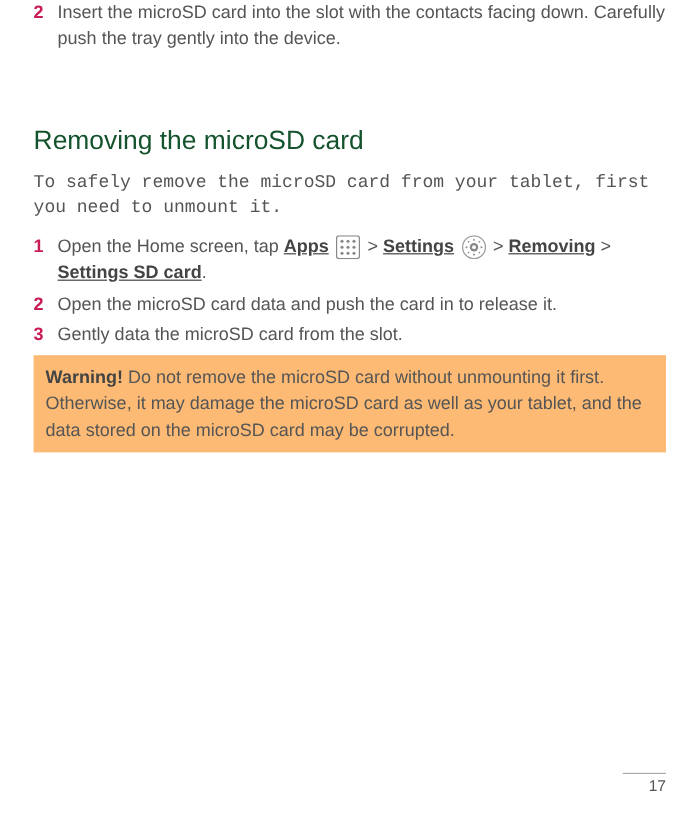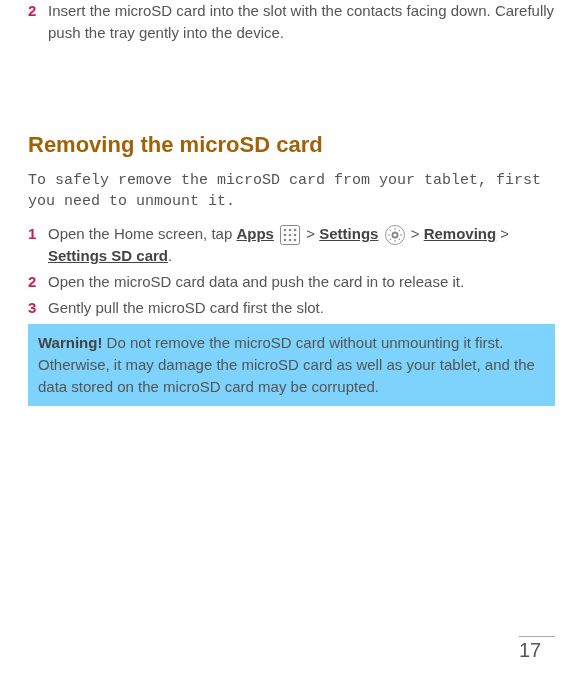--- a/index.html
+++ b/index.html
@@ -25,24 +25,24 @@
     }
     .step-num {
       color: #c91d5a;
       font-weight: bold;
       min-width: 12px;
     }
     .step-text {
       flex: 1;
     }
     .section-heading {
-      color: #a16207;
+      color: #14532d;
       font-size: 22px;
-      font-weight: bold;
-      margin-top: 88px;
+      font-weight: normal;
+      margin-top: 60px;
       margin-bottom: 12px;
     }
     .intro-text {
       line-height: 1.45;
       margin-bottom: 10px;
       font-family: Liberation Mono, monospace;
     }
     .bold {
       font-weight: bold;
       color: #444444;
@@ -50,39 +50,39 @@
     }
     .inline-icon {
       display: inline-flex;
       vertical-align: middle;
       margin: 0 2px;
     }
     .inline-icon svg {
       display: block;
     }
     .warning-box {
-      background: #7dd3fc;
+      background: #fdba74;
       padding: 8px 10px;
       margin-top: 6px;
       line-height: 1.45;
       color: #555555;
     }
     .warning-label {
       font-weight: bold;
       color: #444444;
     }
     .page-number-wrap {
       position: absolute;
       bottom: 20px;
       right: 24px;
       border-top: 1px solid #aaaaaa;
       padding-top: 2px;
       width: 36px;
-      text-align: left;
-      font-size: 20px;
+      text-align: right;
+      font-size: 13px;
       color: #555555;
     }
   </style>
 </head>
 <body>
 
 <div class="step-item">
   <div class="step-num">2</div>
   <div class="step-text">Insert the microSD card into the slot with the contacts facing down. Carefully push the tray gently into the device.</div>
 </div>
@@ -129,21 +129,21 @@
   </div>
 </div>
 
 <div class="step-item">
   <div class="step-num">2</div>
   <div class="step-text">Open the microSD card data and push the card in to release it.</div>
 </div>
 
 <div class="step-item">
   <div class="step-num">3</div>
-  <div class="step-text">Gently pull the microSD card first the slot.</div>
+  <div class="step-text">Gently data the microSD card from the slot.</div>
 </div>
 
 <div class="warning-box">
   <span class="warning-label">Warning!</span><span> Do not remove the microSD card without unmounting it first. Otherwise, it may damage the microSD card as well as your tablet, and the data stored on the microSD card may be corrupted.</span>
 </div>
 
 <div class="page-number-wrap">
   <span>17</span>
 </div>
 

